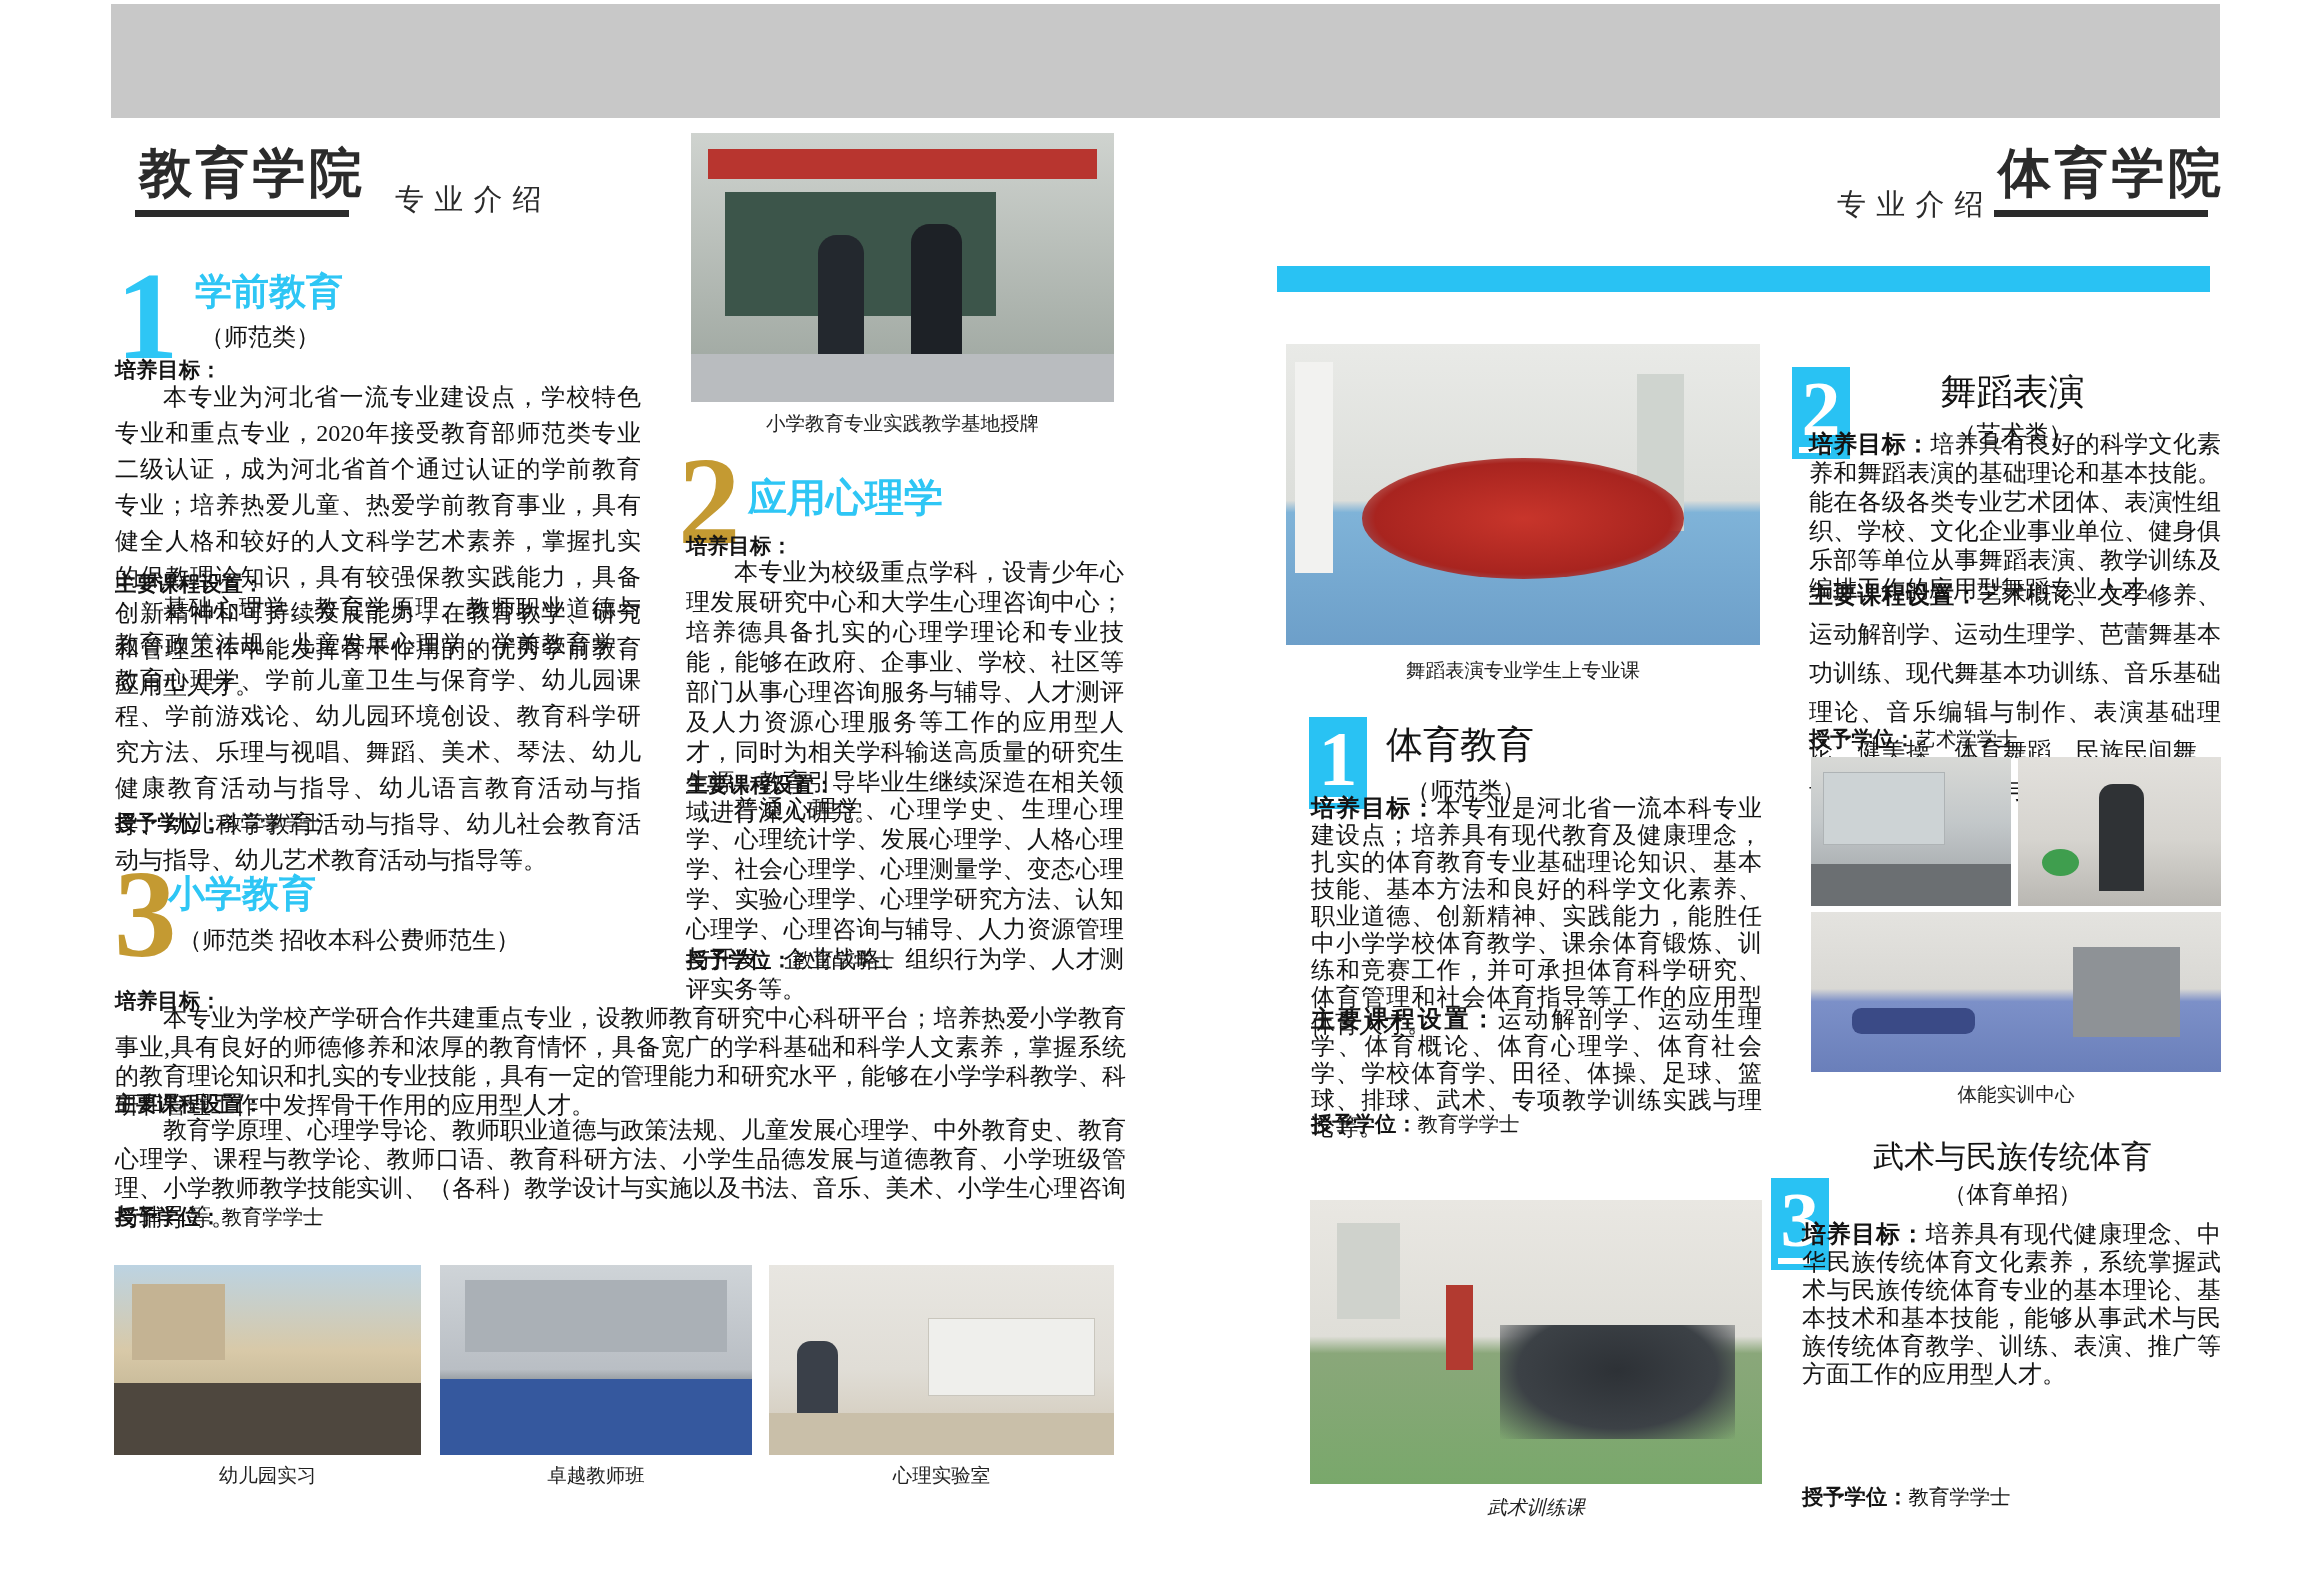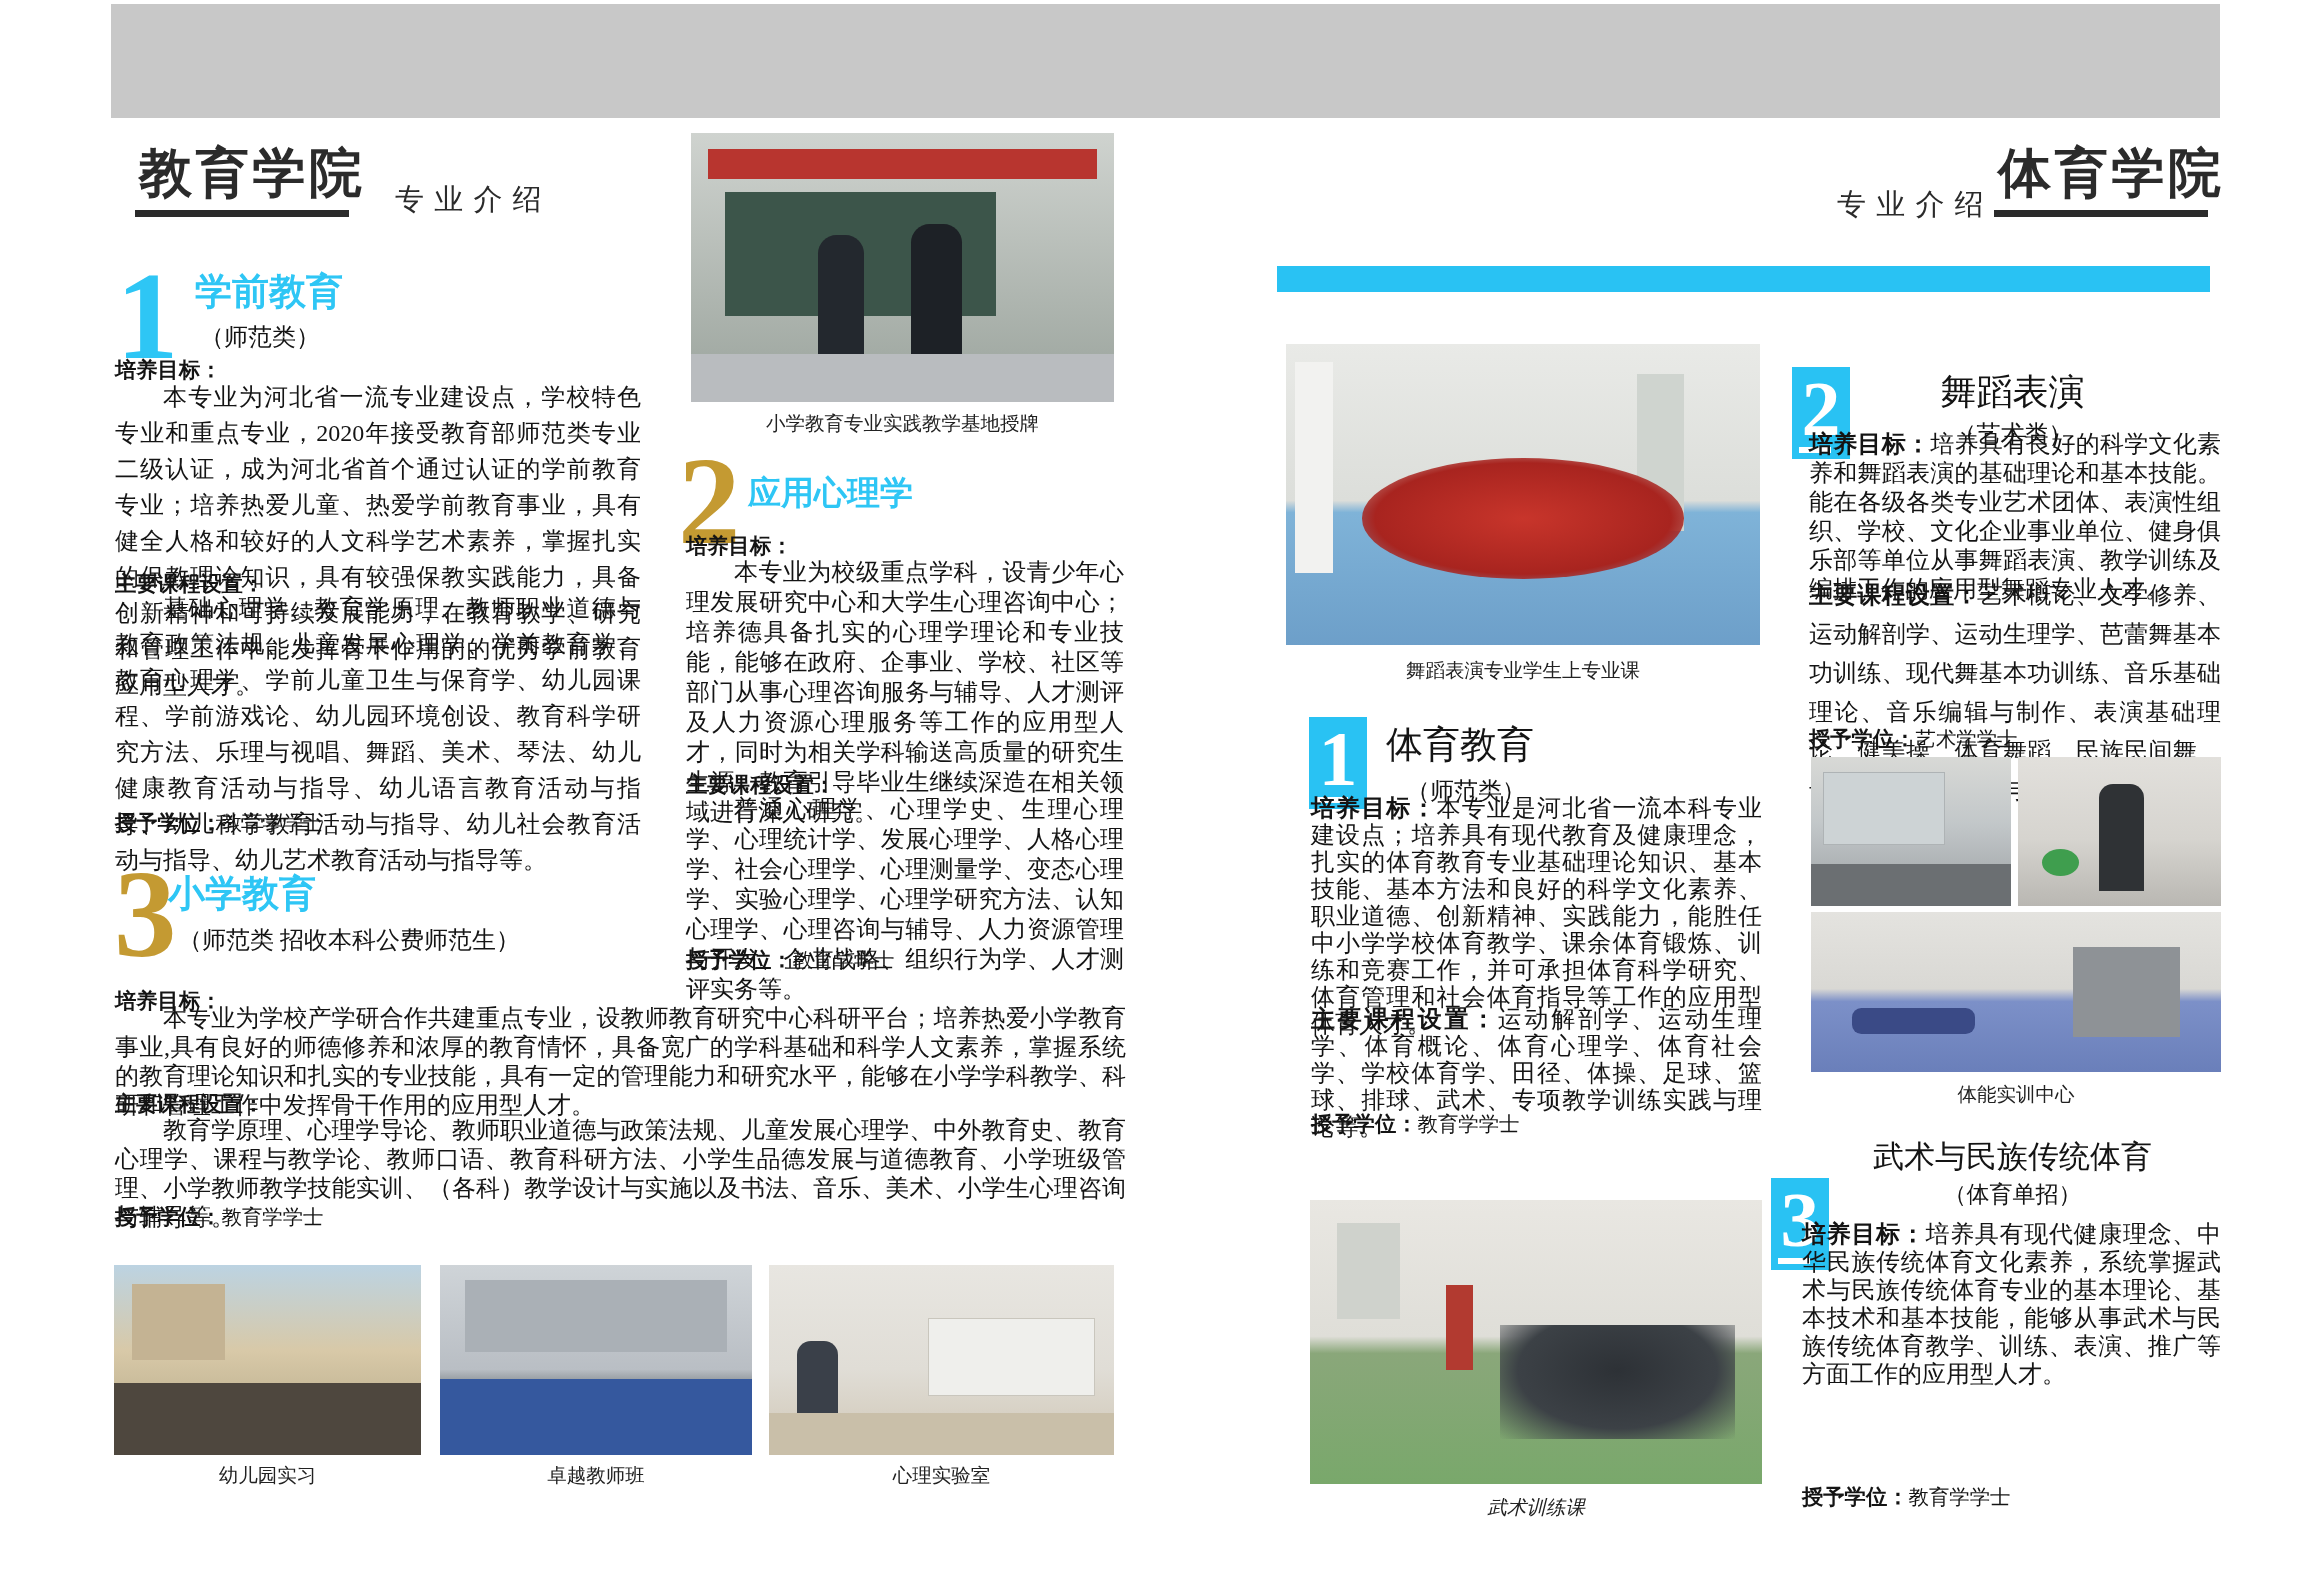--- a/index.html
+++ b/index.html
@@ -56,21 +56,21 @@
 
   <div class="abs lblline" style="left:115px;top:355px;">培养目标：</div>
   <p class="abs para indent" style="left:115px;top:379px;width:526px;line-height:36px;">本专业为河北省一流专业建设点，学校特色专业和重点专业，2020年接受教育部师范类专业二级认证，成为河北省首个通过认证的学前教育专业；培养热爱儿童、热爱学前教育事业，具有健全人格和较好的人文科学艺术素养，掌握扎实的保教理论知识，具有较强保教实践能力，具备创新精神和可持续发展能力，在教育教学、研究和管理工作中能发挥骨干作用的的优秀学前教育应用型人才。</p>
   <div class="abs lblline" style="left:115px;top:569px;">主要课程设置：</div>
   <p class="abs para indent" style="left:115px;top:590px;width:526px;line-height:36px;">基础心理学、教育学原理、教师职业道德与教育政策法规、儿童发展心理学、学前教育学、教育心理学、学前儿童卫生与保育学、幼儿园课程、学前游戏论、幼儿园环境创设、教育科学研究方法、乐理与视唱、舞蹈、美术、琴法、幼儿健康教育活动与指导、幼儿语言教育活动与指导、幼儿科学教育活动与指导、幼儿社会教育活动与指导、幼儿艺术教育活动与指导等。</p>
   <div class="abs degree" style="left:115px;top:808px;">
     <span class="lbl">授予学位：</span><span>教育学学士</span>
   </div>
 
   <div class="abs bignum num-gold" style="left:678px;top:446px;">2</div>
-  <div class="abs sec-title" style="left:748px;top:471px;font-size:33px;">应用心理学</div>
+  <div class="abs sec-title" style="left:748px;top:471px;font-size:39px;">应用心理学</div>
 
   <div class="abs lblline" style="left:686px;top:531px;">培养目标：</div>
   <p class="abs para indent" style="left:686px;top:557px;width:438px;line-height:30px;">本专业为校级重点学科，设青少年心理发展研究中心和大学生心理咨询中心；培养德具备扎实的心理学理论和专业技能，能够在政府、企事业、学校、社区等部门从事心理咨询服务与辅导、人才测评及人力资源心理服务等工作的应用型人才，同时为相关学科输送高质量的研究生生源，教育引导毕业生继续深造在相关领域进行深入研究。</p>
   <div class="abs lblline" style="left:686px;top:770px;">主要课程设置：</div>
   <p class="abs para indent" style="left:686px;top:794px;width:438px;line-height:30px;">普通心理学、心理学史、生理心理学、心理统计学、发展心理学、人格心理学、社会心理学、心理测量学、变态心理学、实验心理学、心理学研究方法、认知心理学、心理咨询与辅导、人力资源管理与开发、企业战略、组织行为学、人才测评实务等。</p>
   <div class="abs degree" style="left:686px;top:945px;">
     <span class="lbl">授予学位：</span><span>教育学学士</span>
   </div>
 
   <div class="abs bignum num-gold" style="left:114px;top:859px;">3</div>

